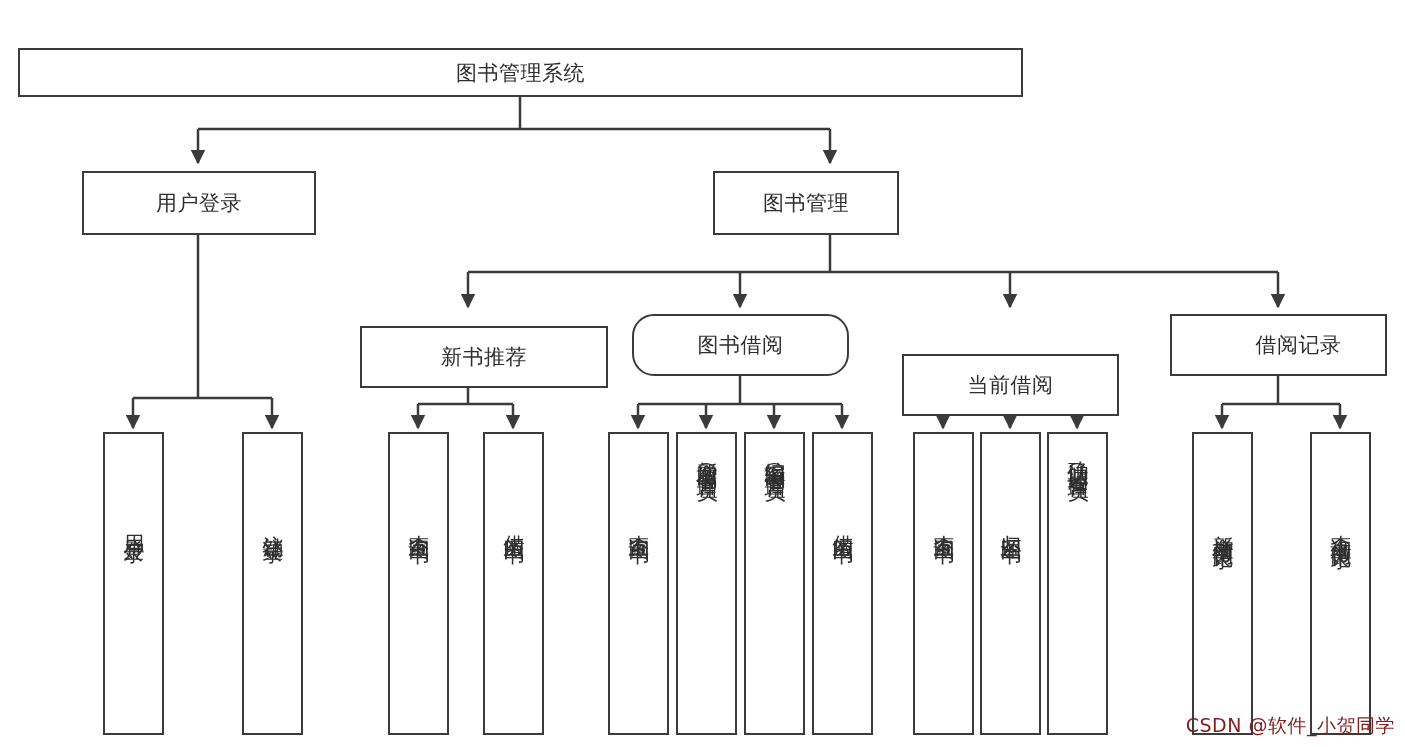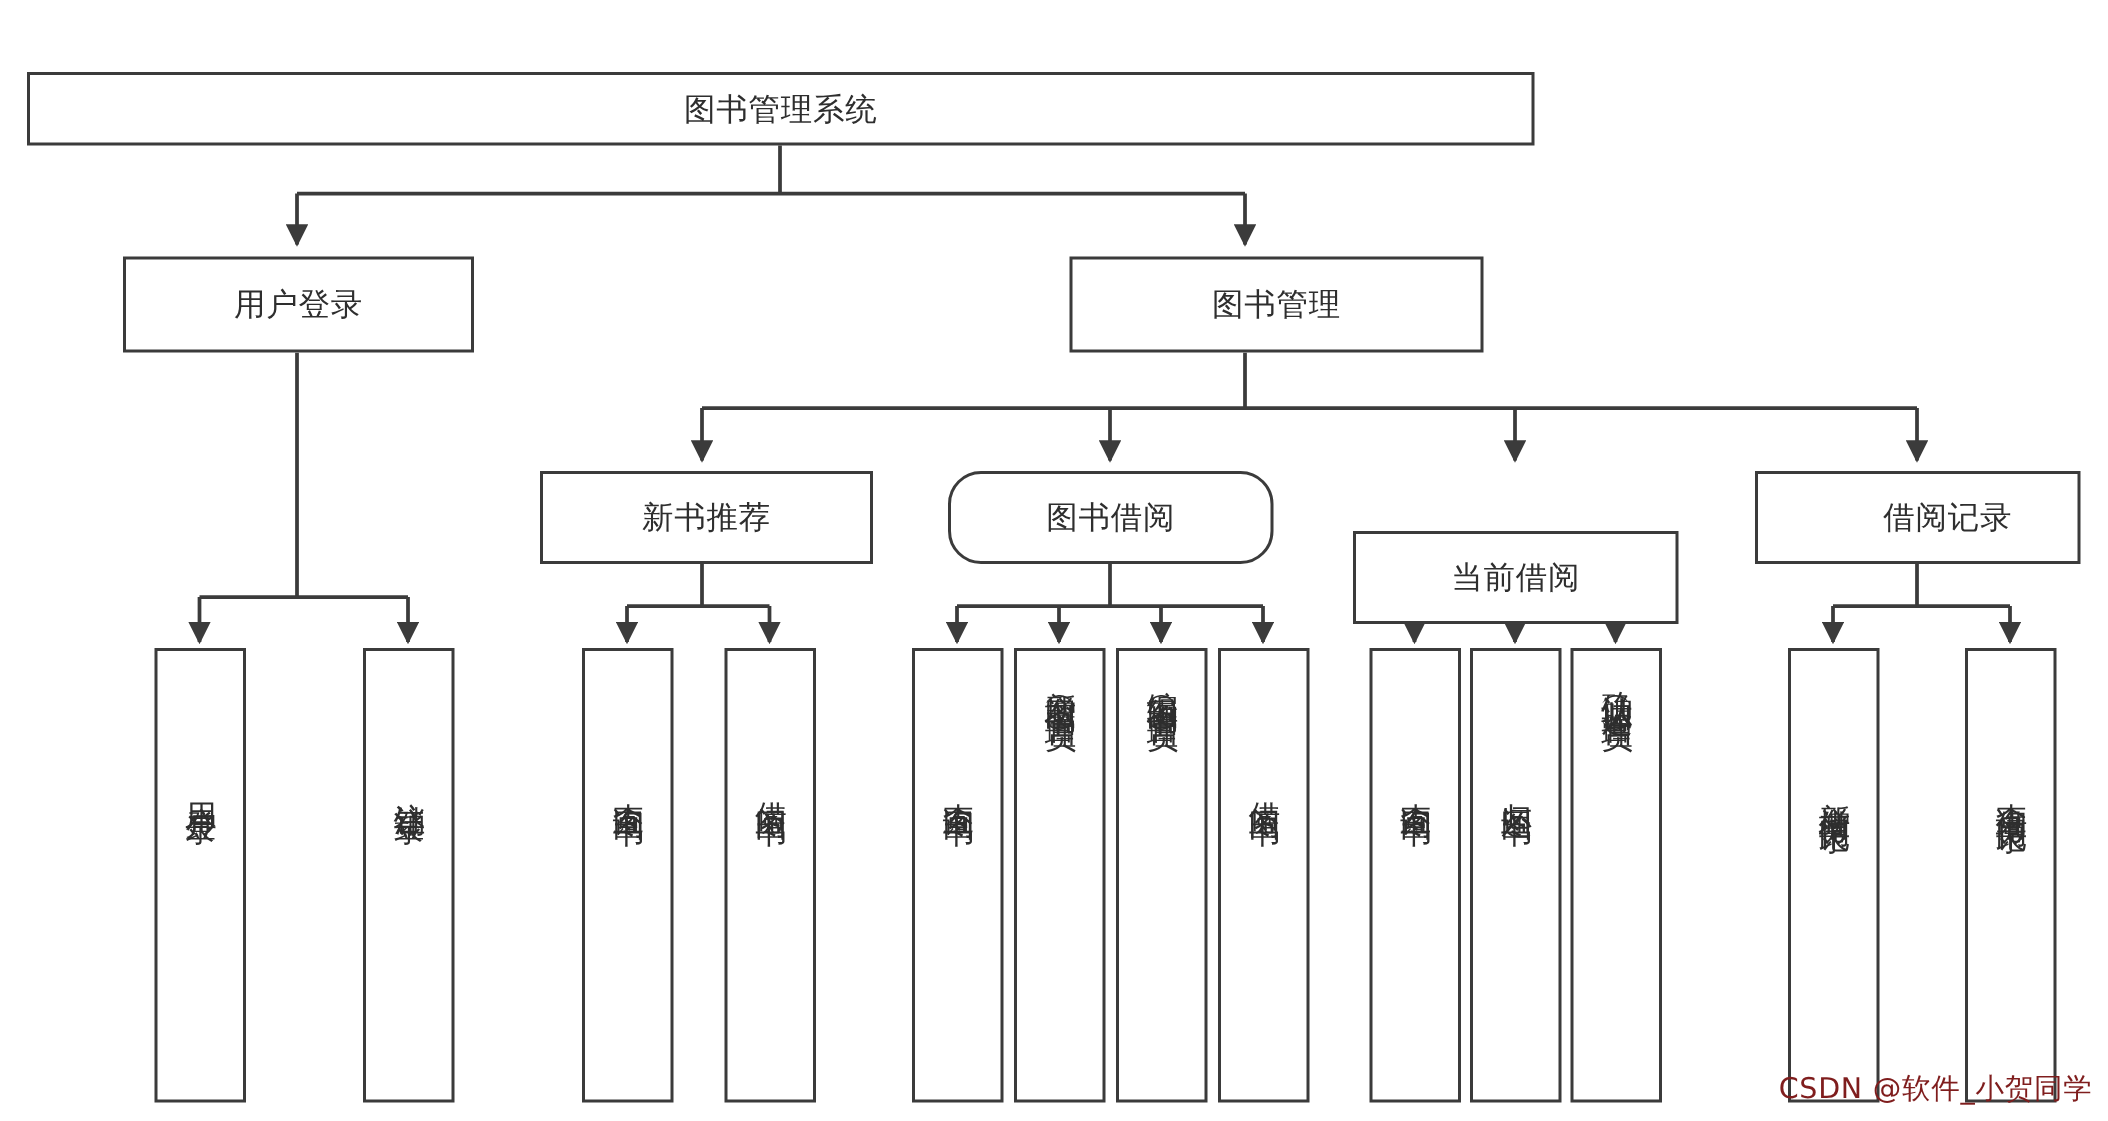--- a/index.html
+++ b/index.html
@@ -123,25 +123,25 @@
     </g>
   </svg>
 
   <div class="node h" style="left:18px; top:16px; width:1005px; height:49px;margin-top:32px;">
     <span>图书管理系统</span>
   </div>
 
   <div class="node h" style="left:82px; top:171px; width:234px; height:64px;">
     <span>用户登录</span>
   </div>
-  <div class="node h" style="left:713px; top:171px; width:276px; height:64px;">
+  <div class="node h" style="left:713px; top:171px; width:186px; height:64px;">
     <span>图书管理</span>
   </div>
 
-  <div class="node h" style="left:360px; top:314px; width:222px; height:62px;">
+  <div class="node h" style="left:360px; top:326px; width:248px; height:62px;">
     <span>新书推荐</span>
   </div>
   <div class="node h" style="left:632px; top:314px; width:217px; height:62px;border-radius:22px;">
     <span>图书借阅</span>
   </div>
   <div class="node h" style="left:902px; top:314px; width:217px; height:62px;margin-top:40px;">
     <span>当前借阅</span>
   </div>
   <div class="node h" style="left:1170px; top:314px; width:217px; height:62px;padding-left:40px;">
     <span>借阅记录</span>

